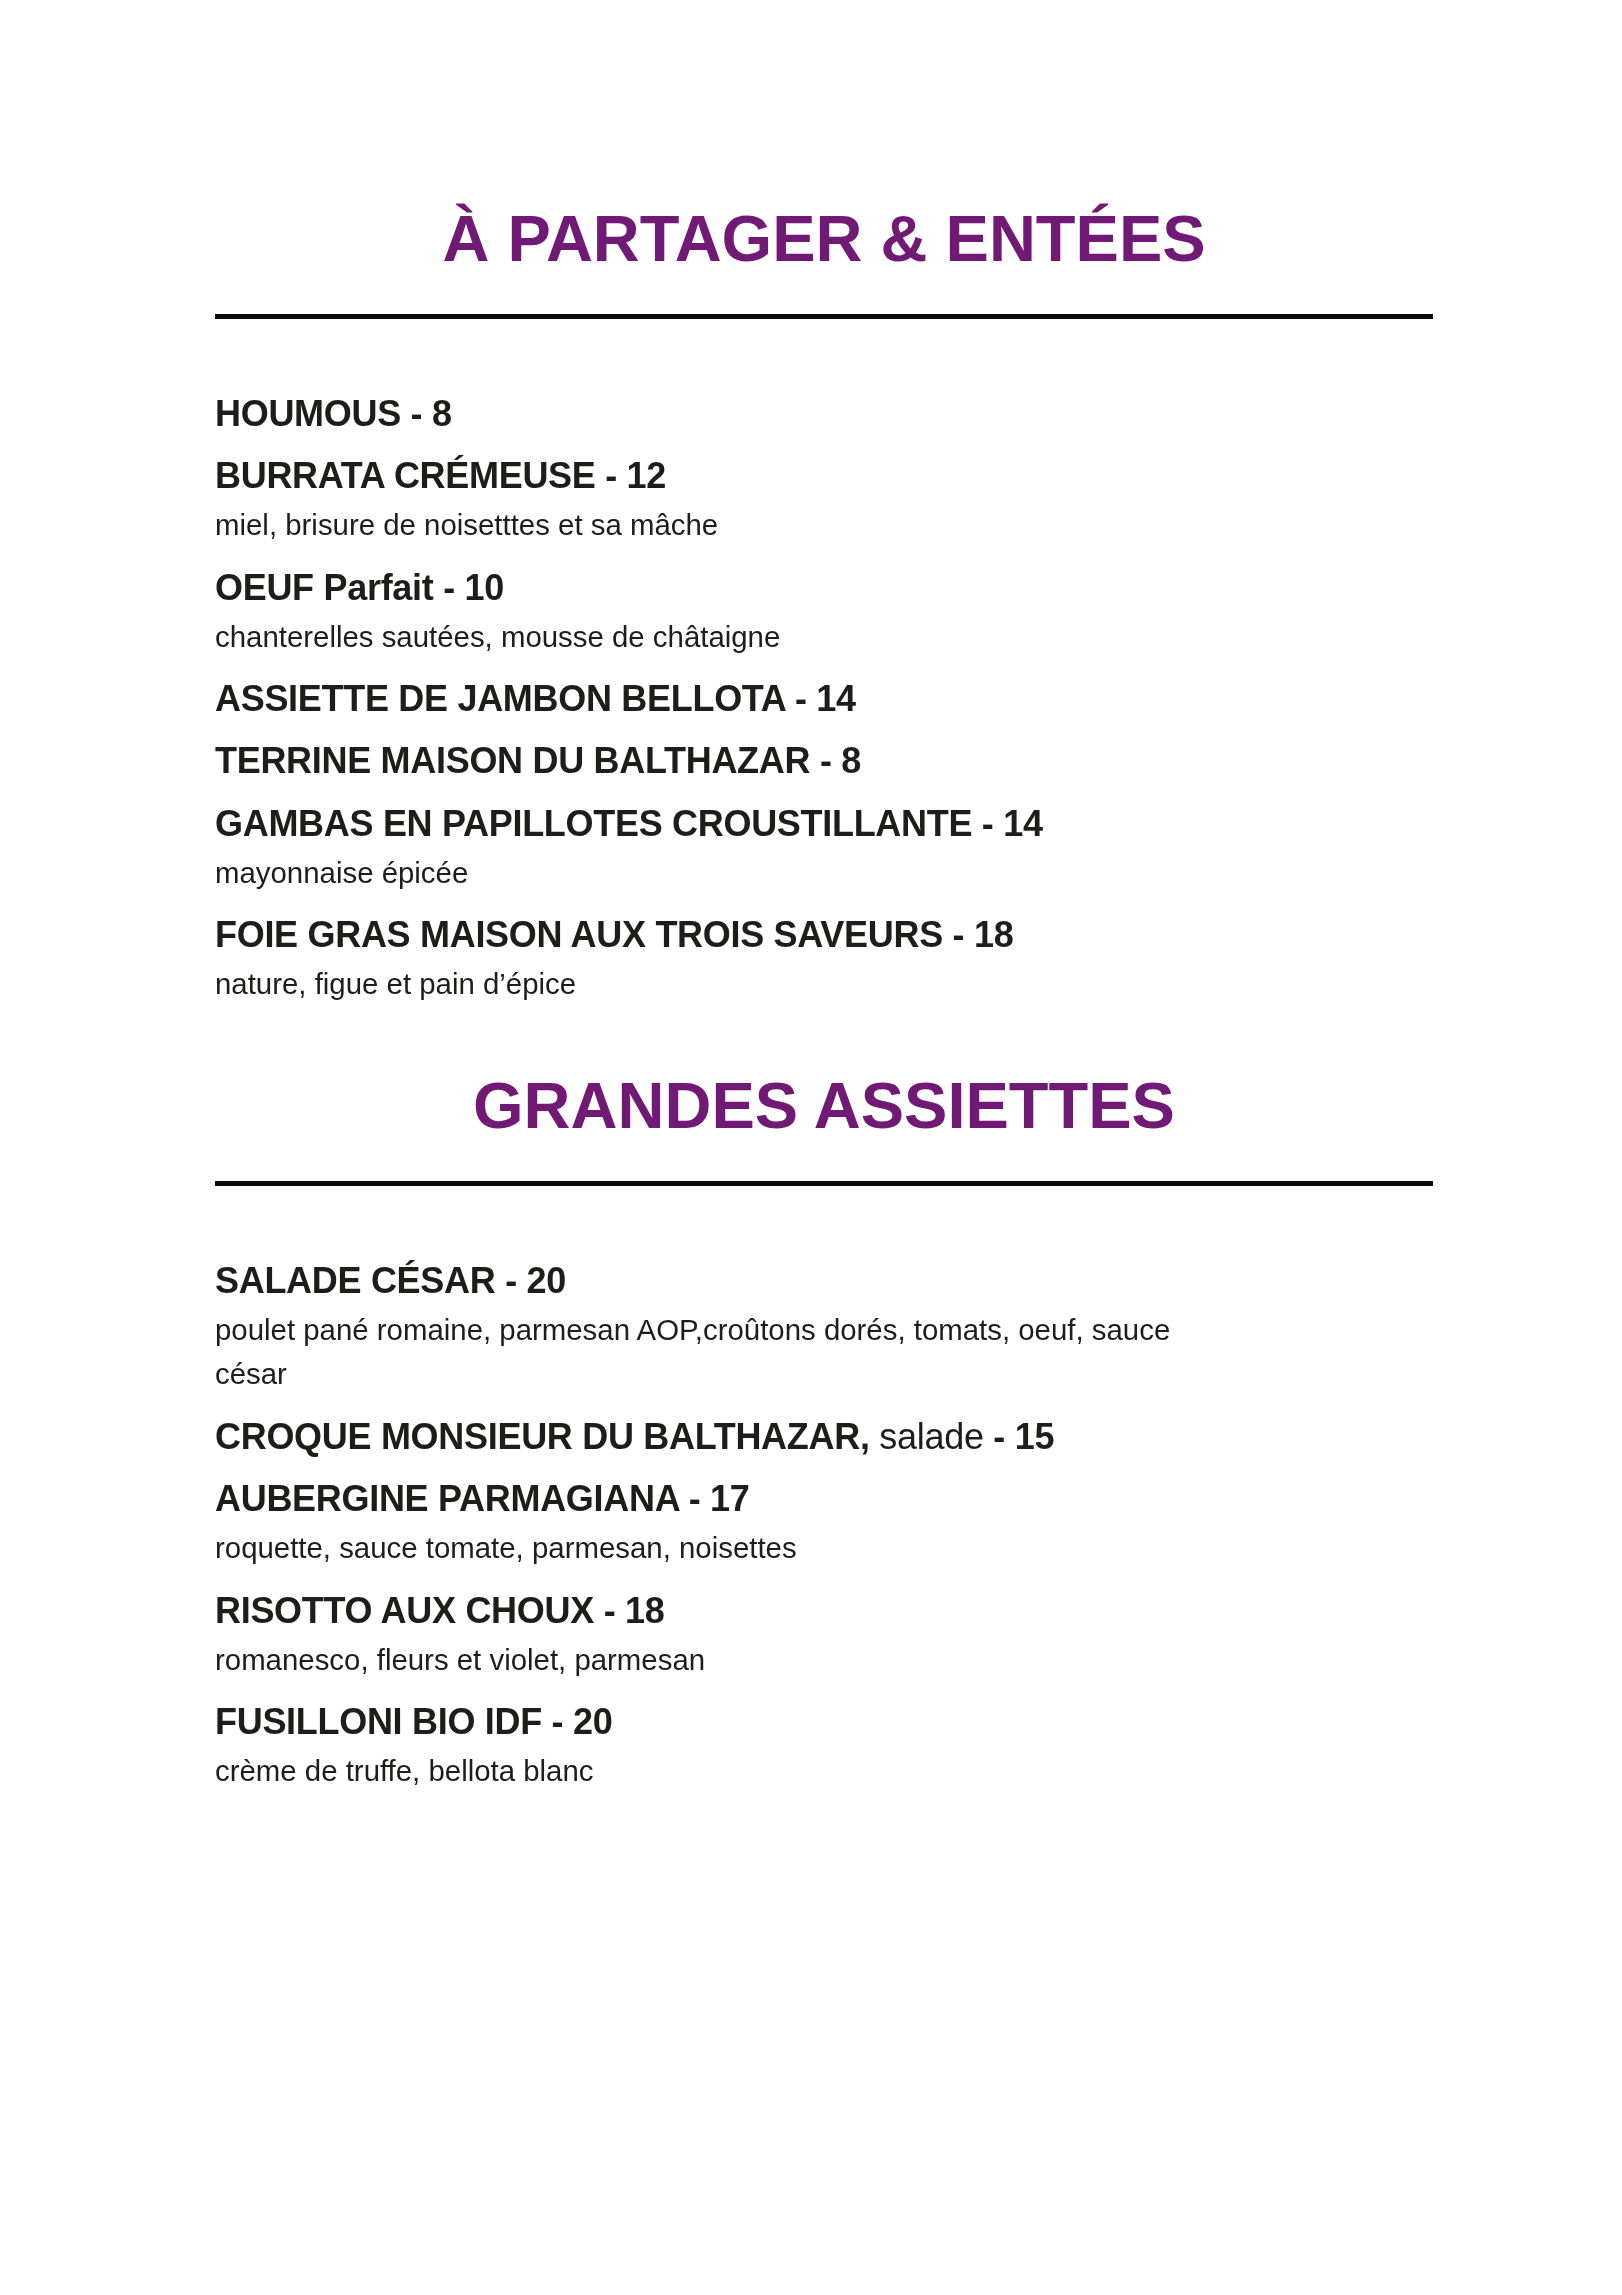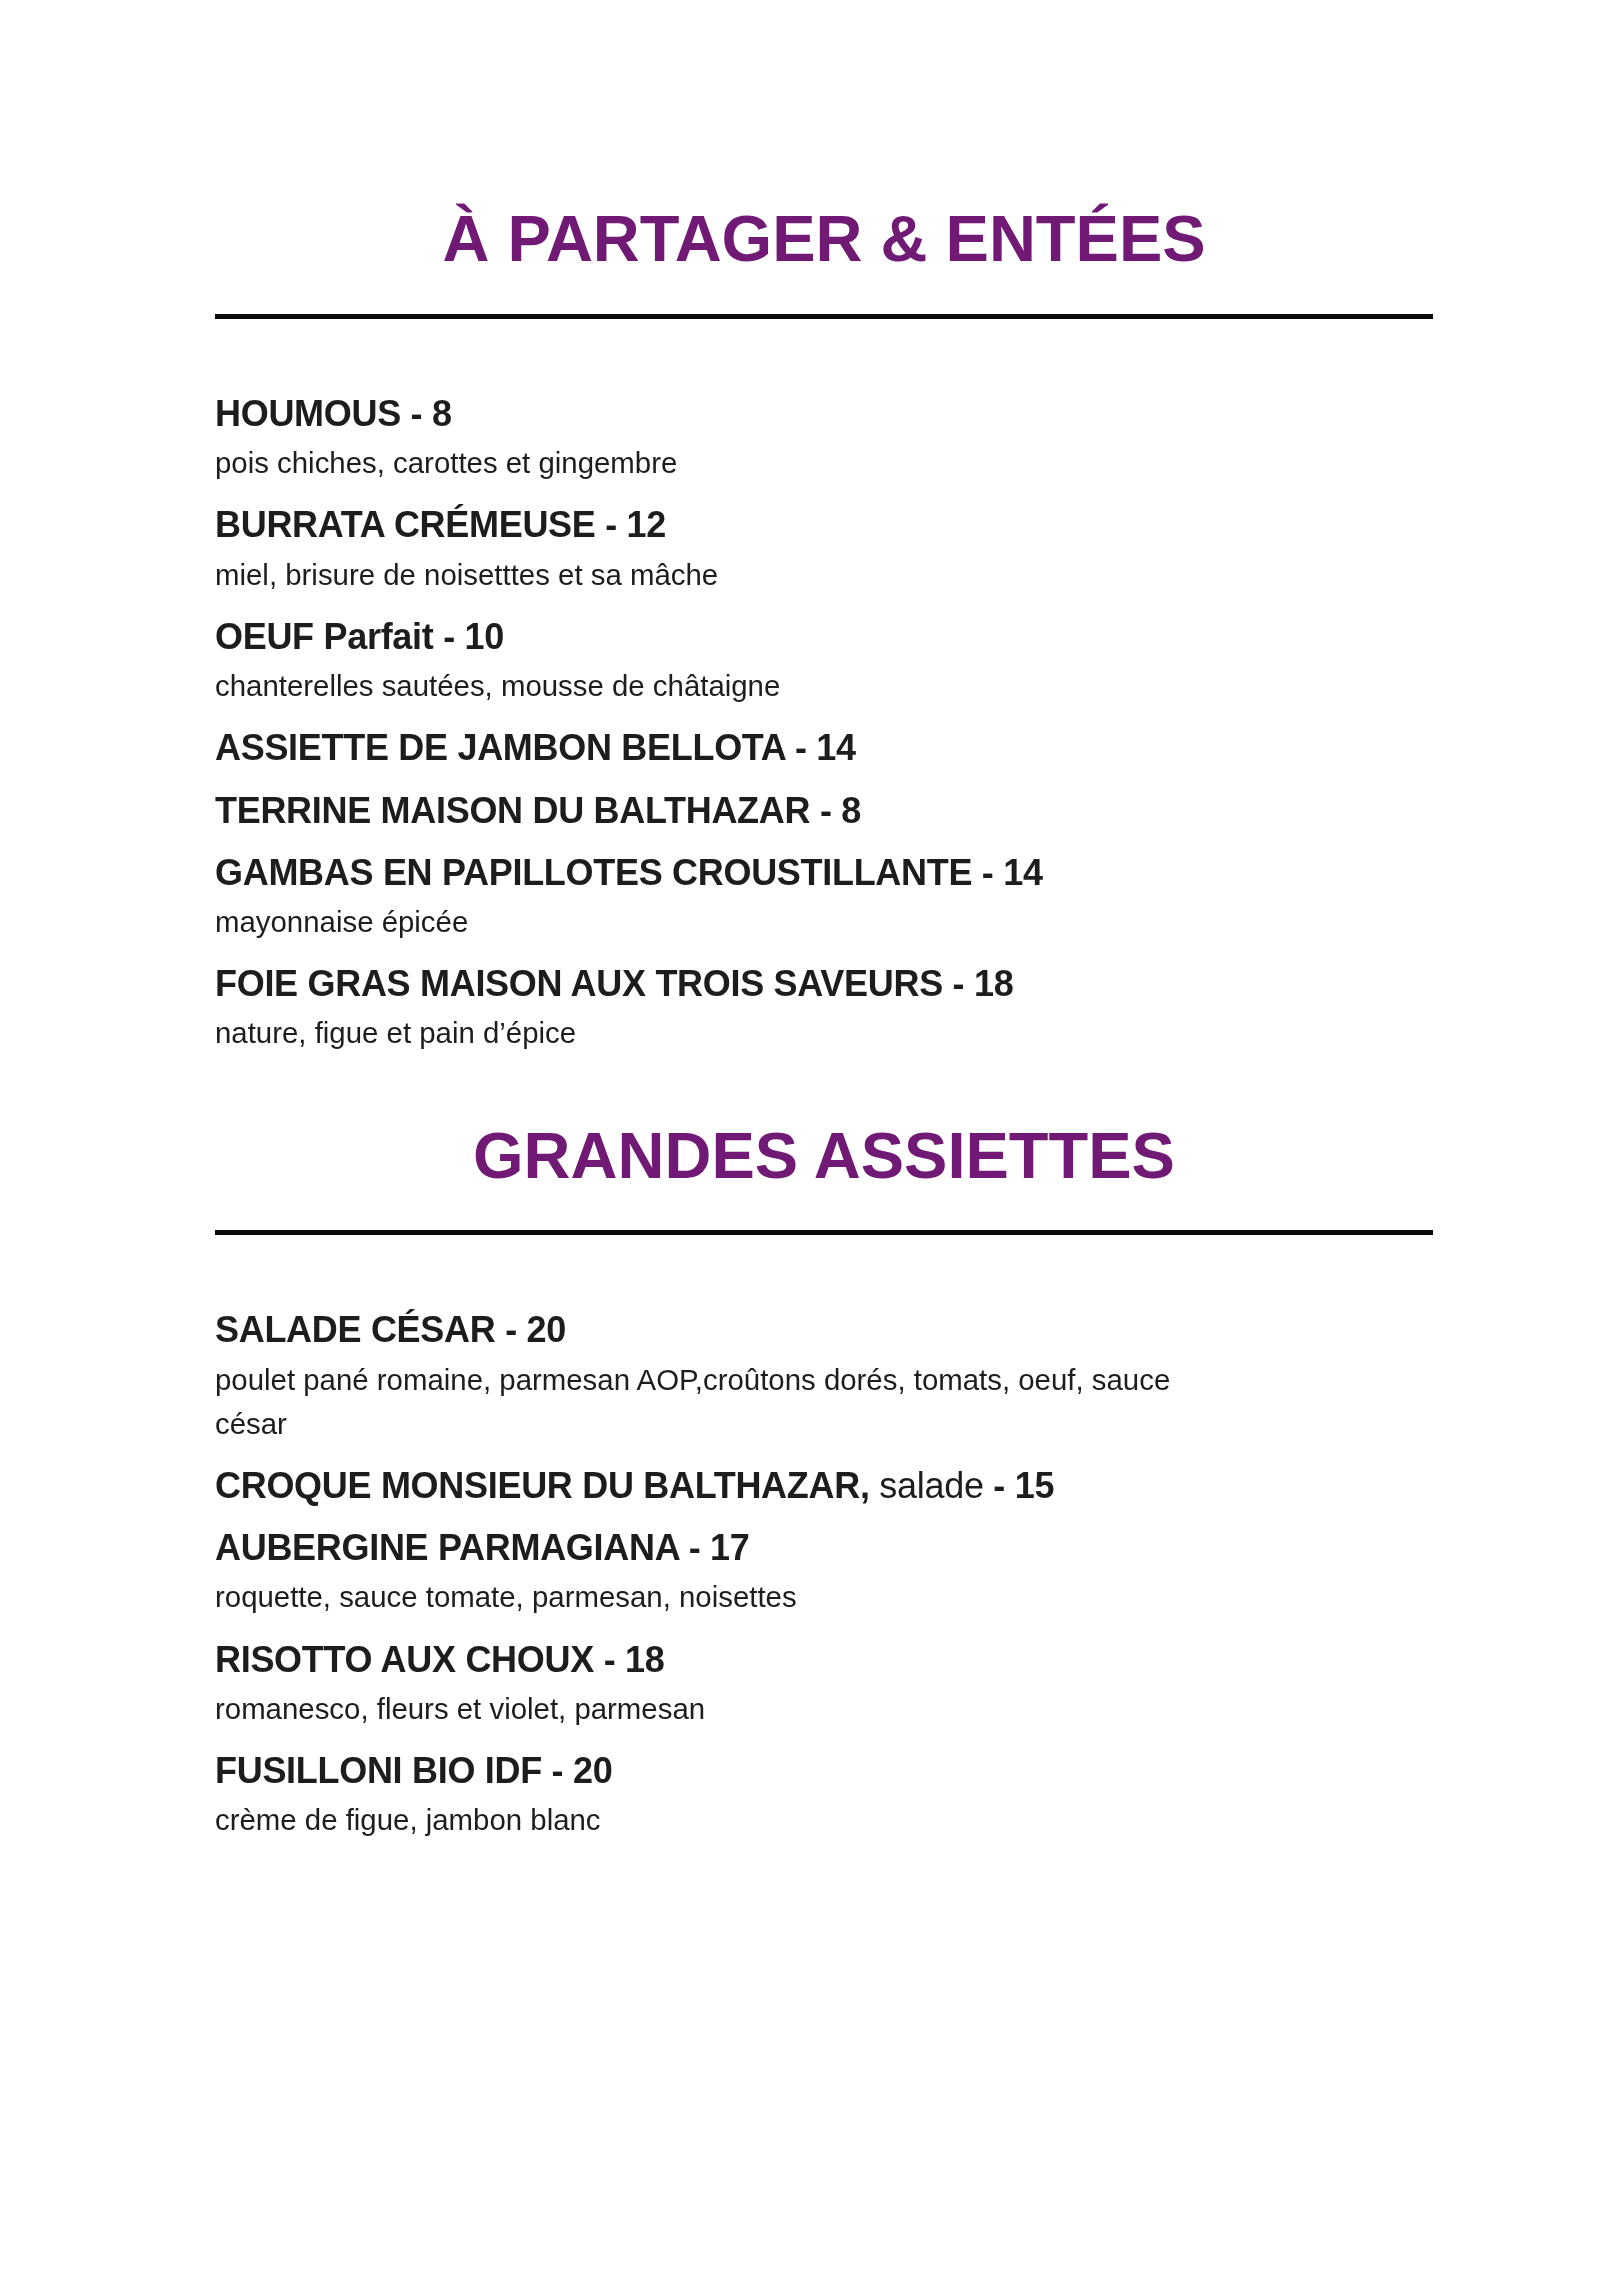--- a/index.html
+++ b/index.html
@@ -68,21 +68,20 @@
 
 <main class="page">
 
   <section class="section">
     <h1 class="section-title">À PARTAGER &amp; ENTÉES</h1>
     <div class="rule"></div>
     <div class="items">
 
       <div class="item">
         <div class="item-title"><span>HOUMOUS - 8</span></div>
-        <div class="item-desc">pois chiches, carottes et gingembre</div>
       </div>
 
       <div class="item">
         <div class="item-title"><span>BURRATA CRÉMEUSE - 12</span></div>
         <div class="item-desc">miel, brisure de noisetttes et sa mâche</div>
       </div>
 
       <div class="item">
         <div class="item-title"><span>OEUF Parfait - 10</span></div>
         <div class="item-desc">chanterelles sautées, mousse de châtaigne</div>
@@ -131,21 +130,21 @@
         <div class="item-desc">roquette, sauce tomate, parmesan, noisettes</div>
       </div>
 
       <div class="item">
         <div class="item-title"><span>RISOTTO AUX CHOUX - 18</span></div>
         <div class="item-desc">romanesco, fleurs et violet, parmesan</div>
       </div>
 
       <div class="item">
         <div class="item-title"><span>FUSILLONI BIO IDF - 20</span></div>
-        <div class="item-desc">crème de figue, jambon blanc</div>
+        <div class="item-desc">crème de truffe, bellota blanc</div>
       </div>
 
 
     </div>
   </section>
 
 </main>
 
 
 </body></html>

